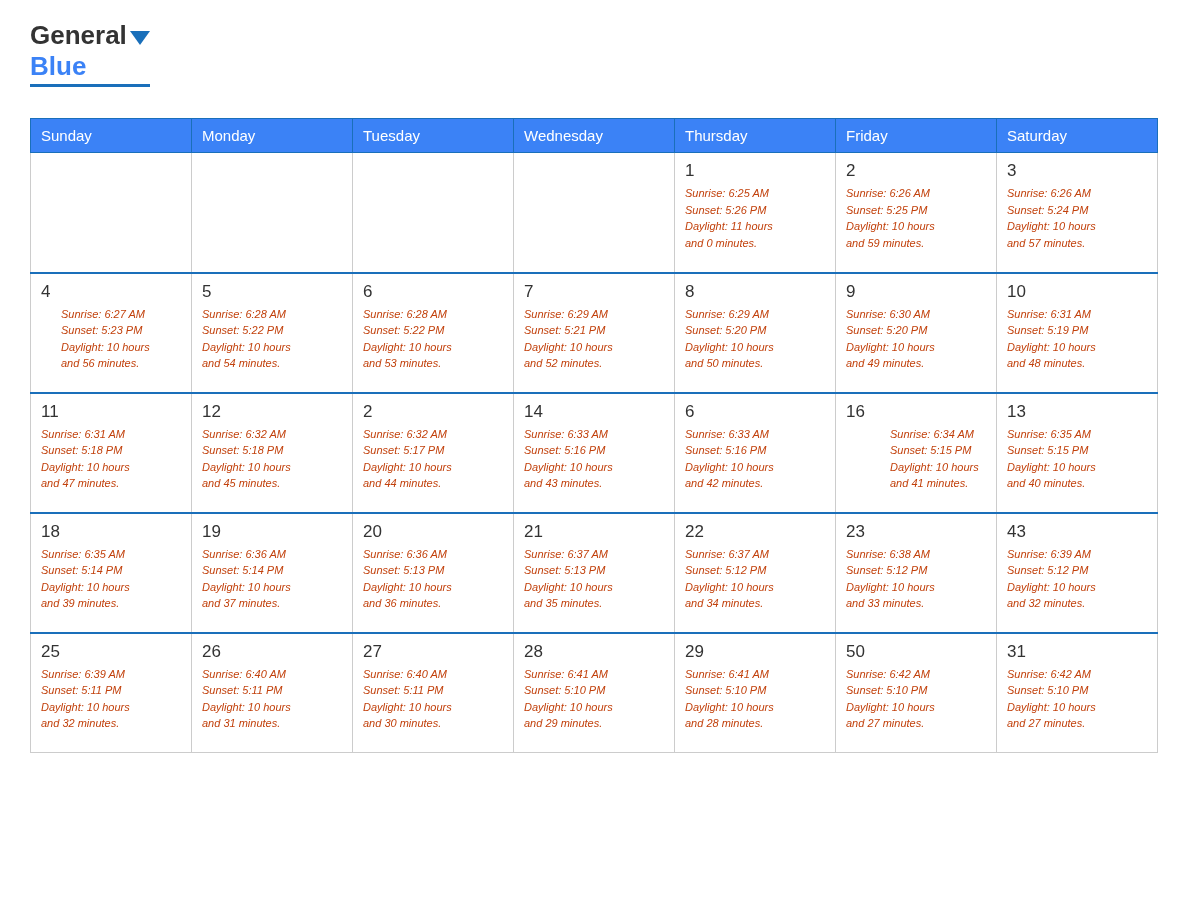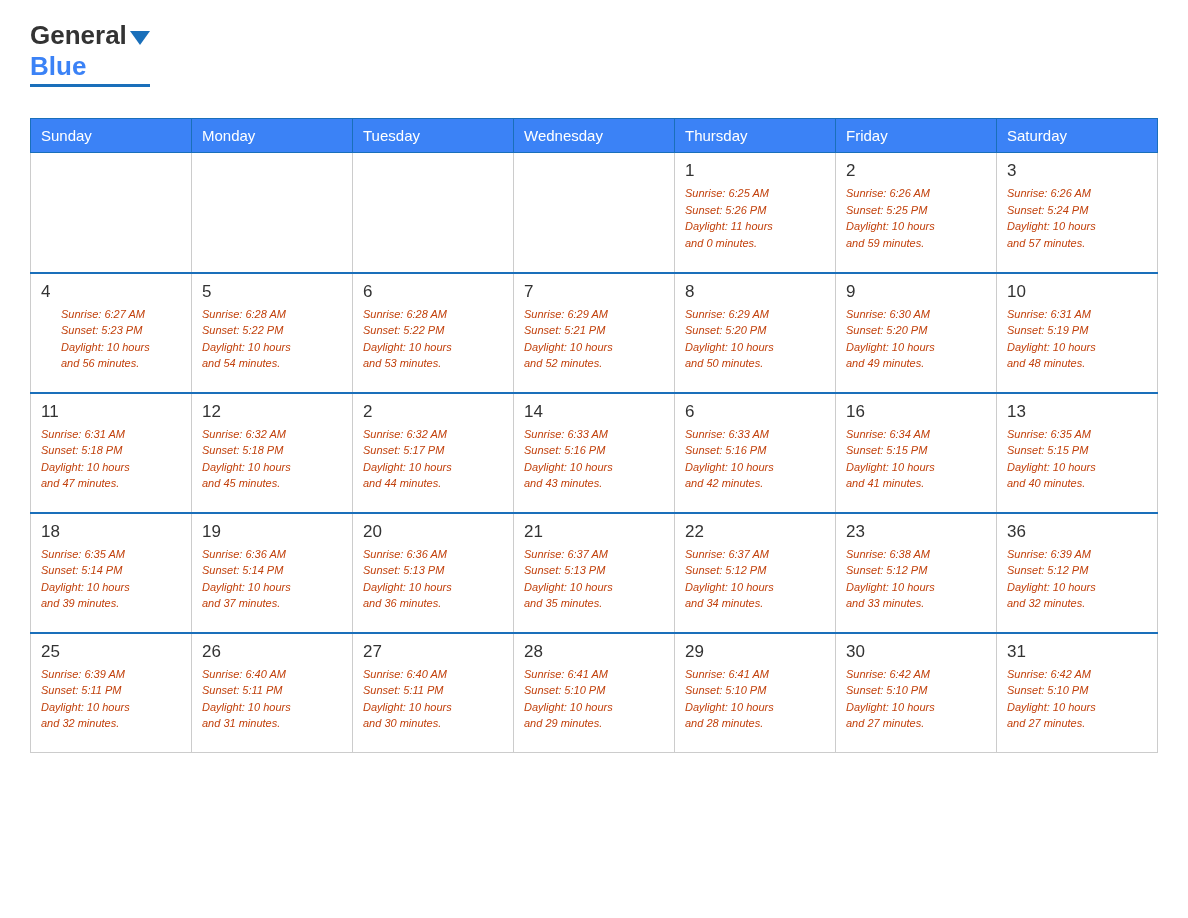--- a/index.html
+++ b/index.html
@@ -244,21 +244,21 @@
         </td>
         <td>
           <span class="day-number">6</span>
           <div class="day-info" style="white-space: pre-line;">Sunrise: 6:33 AM
 Sunset: 5:16 PM
 Daylight: 10 hours
 and 42 minutes.</div>
         </td>
         <td>
           <span class="day-number">16</span>
-          <div class="day-info" style="white-space: pre-line;">Sunrise: 6:34 AM
+          <div class="day-info" style="white-space: pre-line; margin-left: 44px;">Sunrise: 6:34 AM
 Sunset: 5:15 PM
 Daylight: 10 hours
 and 41 minutes.</div>
         </td>
         <td>
           <span class="day-number">13</span>
           <div class="day-info" style="white-space: pre-line;">Sunrise: 6:35 AM
 Sunset: 5:15 PM
 Daylight: 10 hours
 and 40 minutes.</div>
@@ -301,21 +301,21 @@
 and 34 minutes.</div>
         </td>
         <td>
           <span class="day-number">23</span>
           <div class="day-info" style="white-space: pre-line;">Sunrise: 6:38 AM
 Sunset: 5:12 PM
 Daylight: 10 hours
 and 33 minutes.</div>
         </td>
         <td>
-          <span class="day-number">36</span>
+          <span class="day-number">43</span>
           <div class="day-info" style="white-space: pre-line;">Sunrise: 6:39 AM
 Sunset: 5:12 PM
 Daylight: 10 hours
 and 32 minutes.</div>
         </td>
       </tr>
       <tr class="row-divider">
         <td>
           <span class="day-number">25</span>
           <div class="day-info" style="white-space: pre-line;">Sunrise: 6:39 AM
@@ -345,21 +345,21 @@
 and 29 minutes.</div>
         </td>
         <td>
           <span class="day-number">29</span>
           <div class="day-info" style="white-space: pre-line;">Sunrise: 6:41 AM
 Sunset: 5:10 PM
 Daylight: 10 hours
 and 28 minutes.</div>
         </td>
         <td>
-          <span class="day-number">30</span>
+          <span class="day-number">50</span>
           <div class="day-info" style="white-space: pre-line;">Sunrise: 6:42 AM
 Sunset: 5:10 PM
 Daylight: 10 hours
 and 27 minutes.</div>
         </td>
         <td>
           <span class="day-number">31</span>
           <div class="day-info" style="white-space: pre-line;">Sunrise: 6:42 AM
 Sunset: 5:10 PM
 Daylight: 10 hours

